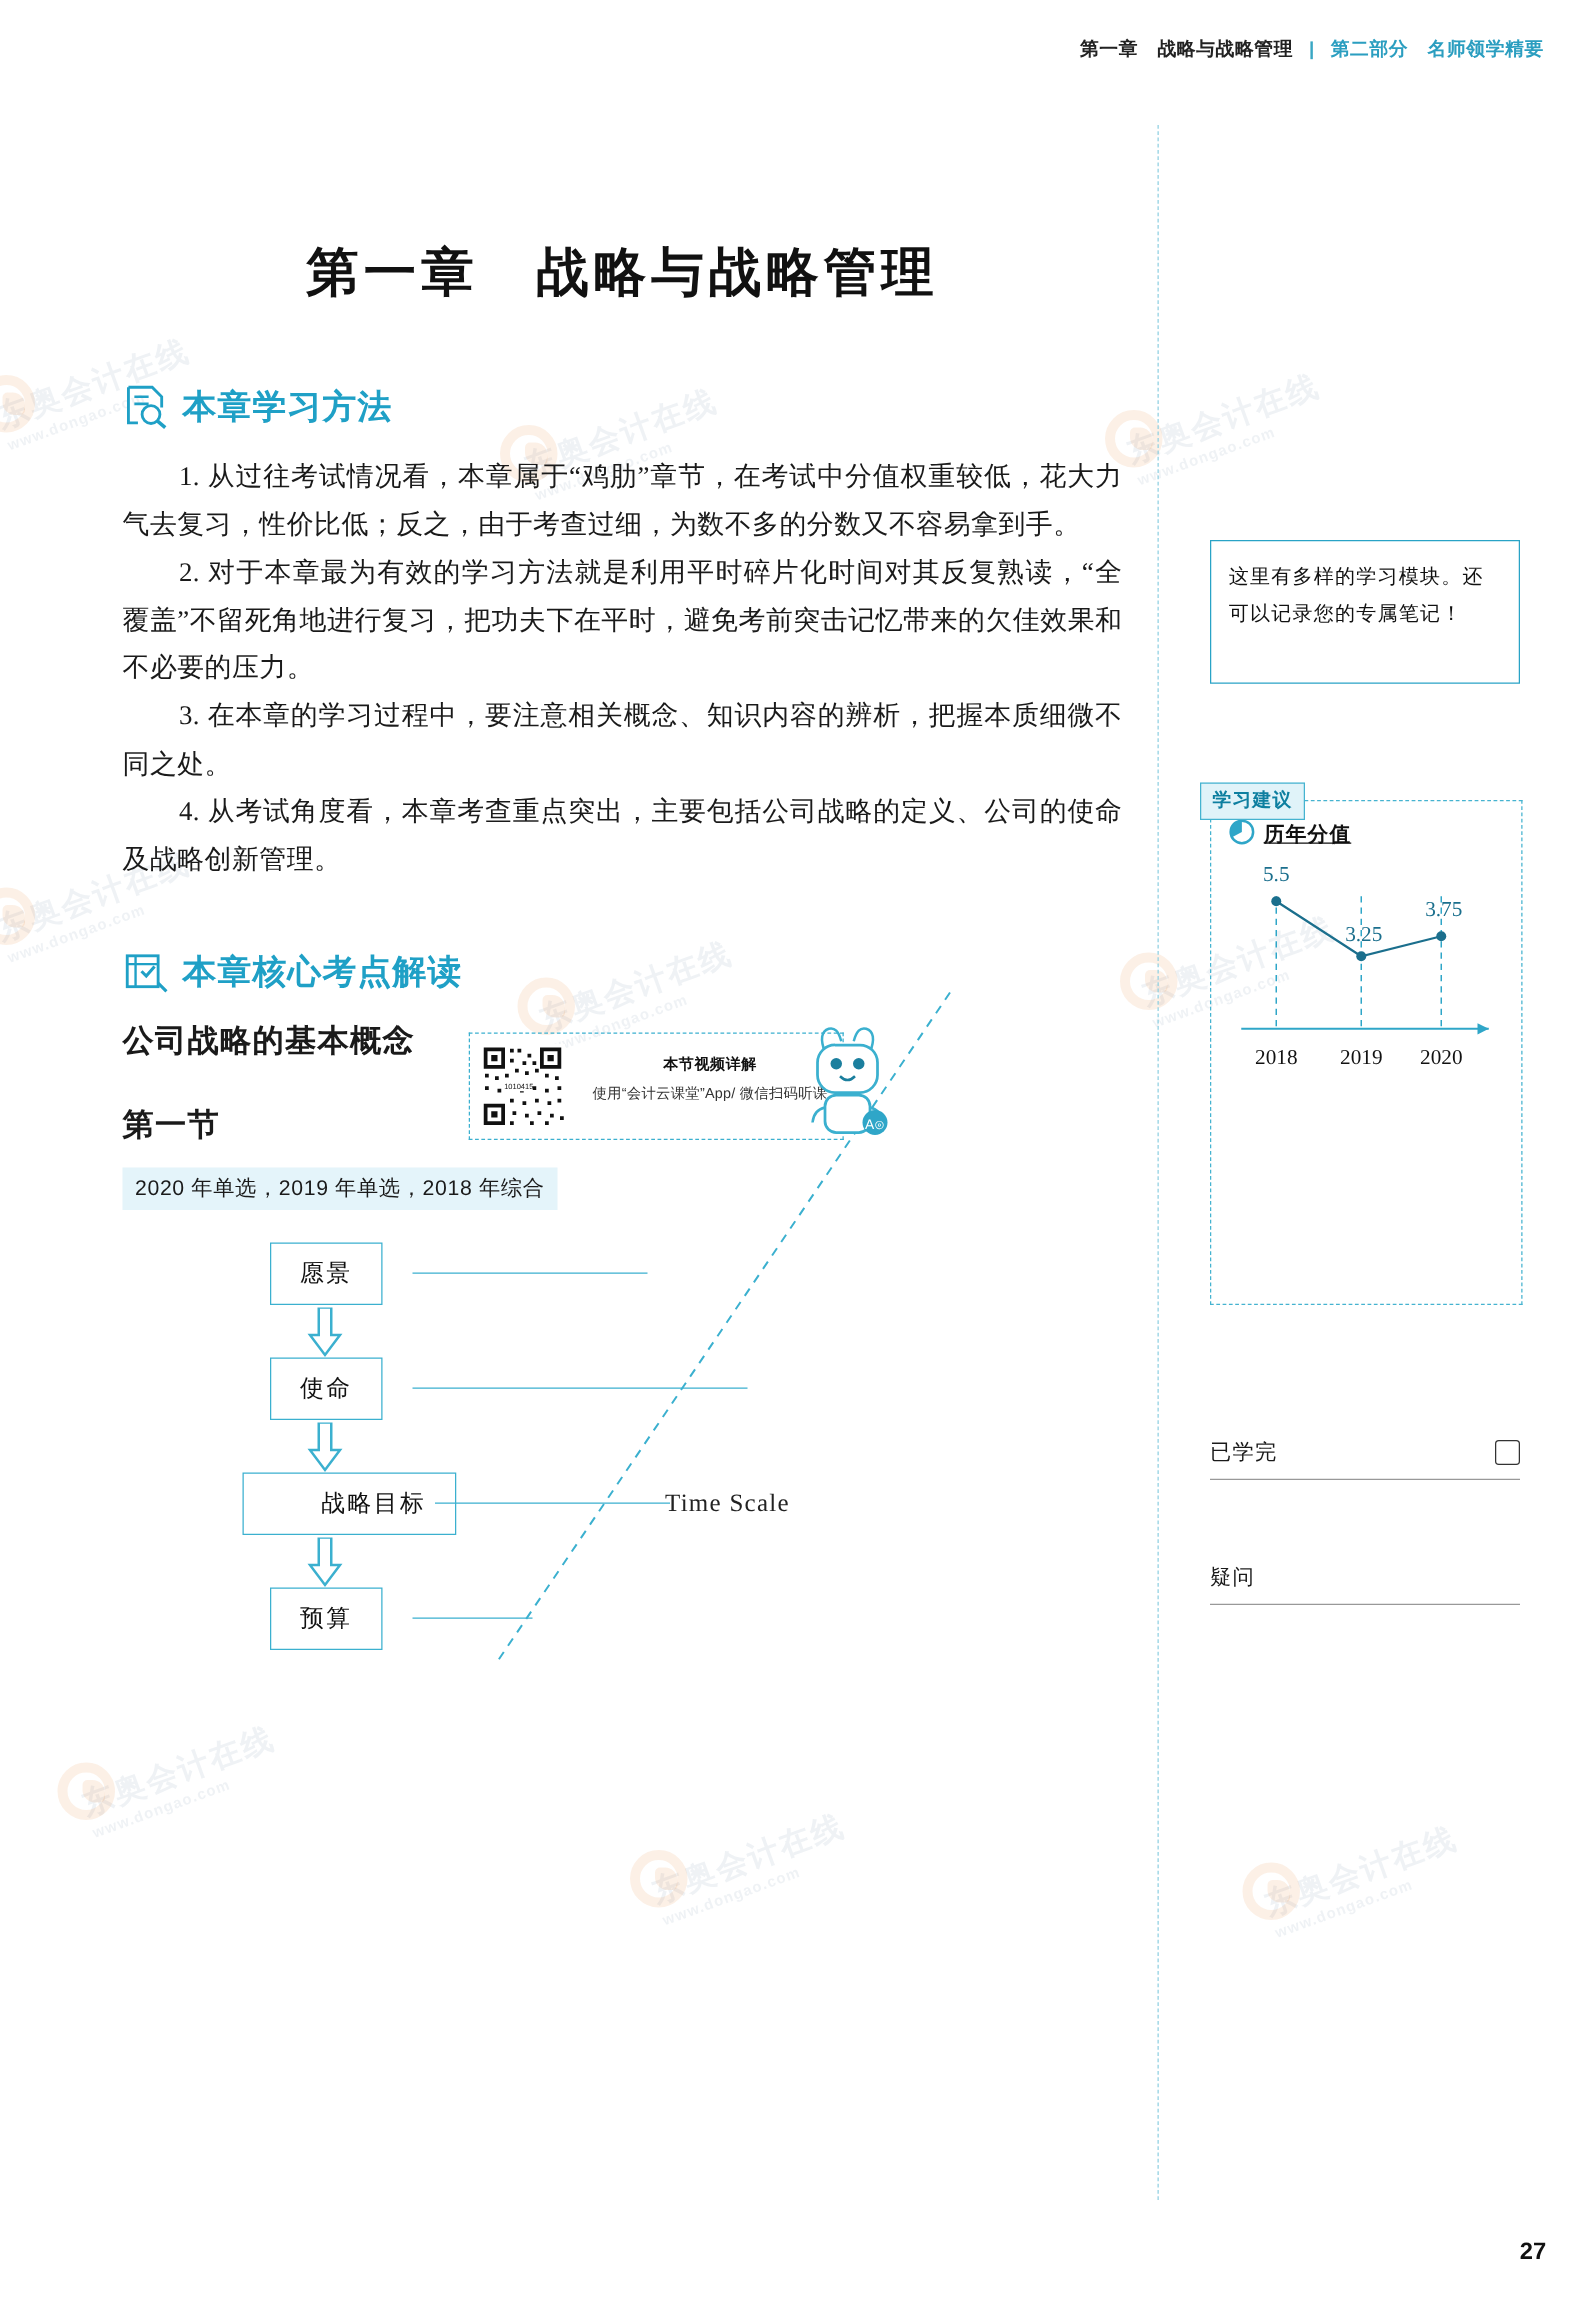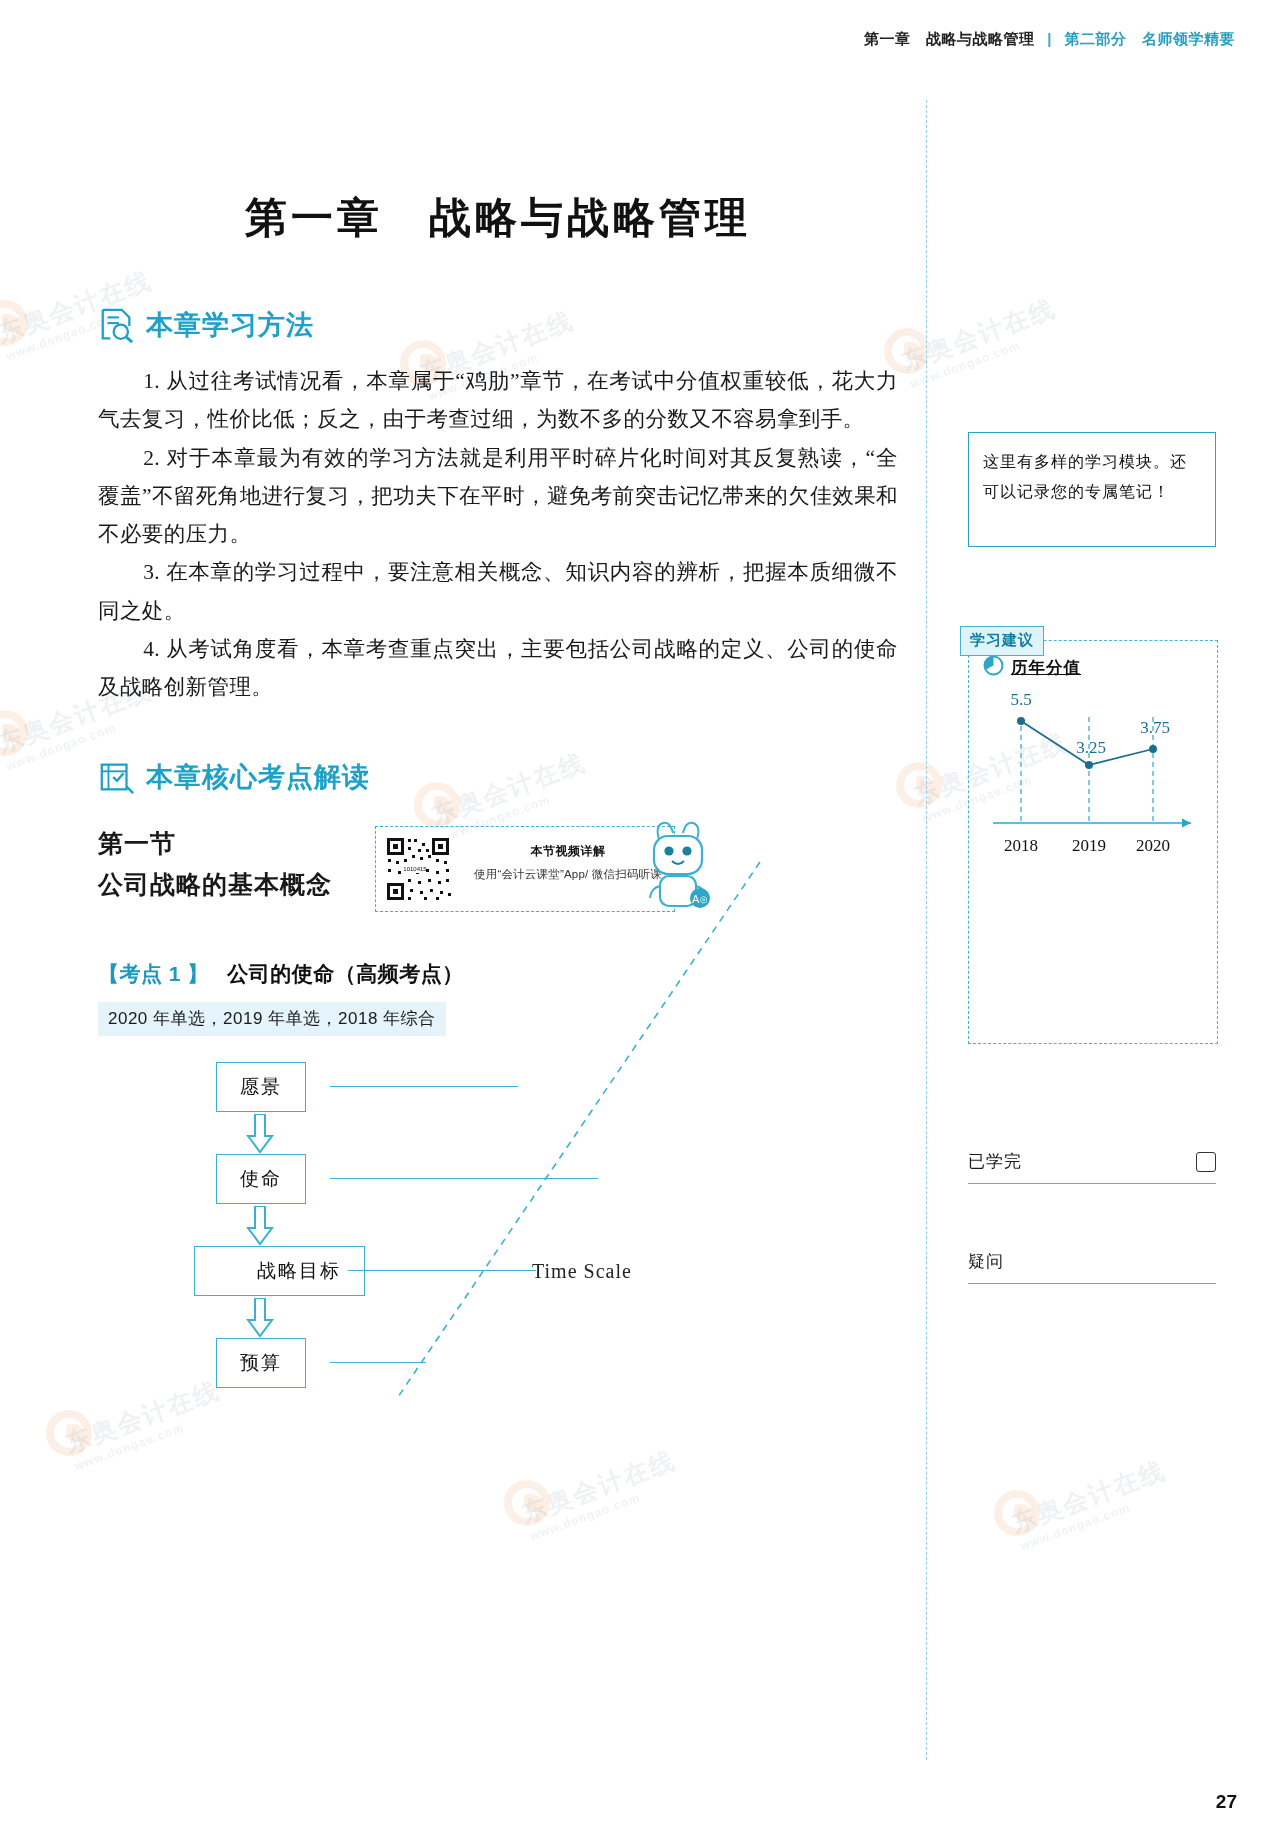--- a/index.html
+++ b/index.html
@@ -388,27 +388,23 @@
         <rect x="4" y="7" width="26" height="26" fill="none" stroke="#1fa0c6" stroke-width="2.4"></rect>
         <line x1="4" y1="14" x2="30" y2="14" stroke="#1fa0c6" stroke-width="2"></line>
         <line x1="11" y1="7" x2="11" y2="33" stroke="#1fa0c6" stroke-width="2"></line>
         <path d="M16 20 l4 4 l7 -8" fill="none" stroke="#1fa0c6" stroke-width="2.6"></path>
         <path d="M30 30 l7 7" stroke="#1fa0c6" stroke-width="2.6"></path>
       </svg>
     </span>
     <span class="sec-title">本章核心考点解读</span>
   </div>
 
+  <div class="jie" style="margin-top:2px">公司战略的基本概念</div>
   <div class="jie">第一节</div>
-  <div class="jie" style="margin-top:2px">公司战略的基本概念</div>
-
-  <div class="kaodian">
-    <span>【考点 1 】</span>
-    <span class="name">公司的使命（高频考点）</span>
-  </div>
+
   <div>
     <span class="tag-years">2020 年单选，2019 年单选，2018 年综合</span>
   </div>
 
   <div class="flow">
     <div class="fbox" style="left:118px; top:0px; width:88px; height:48px;">愿景</div>
     <div class="fline" style="left:232px; top:24px; width:188px;"></div>
 
     <span style="position:absolute; left:144px; top:52px;">
       <svg width="36" height="40" viewBox="0 0 36 40">

